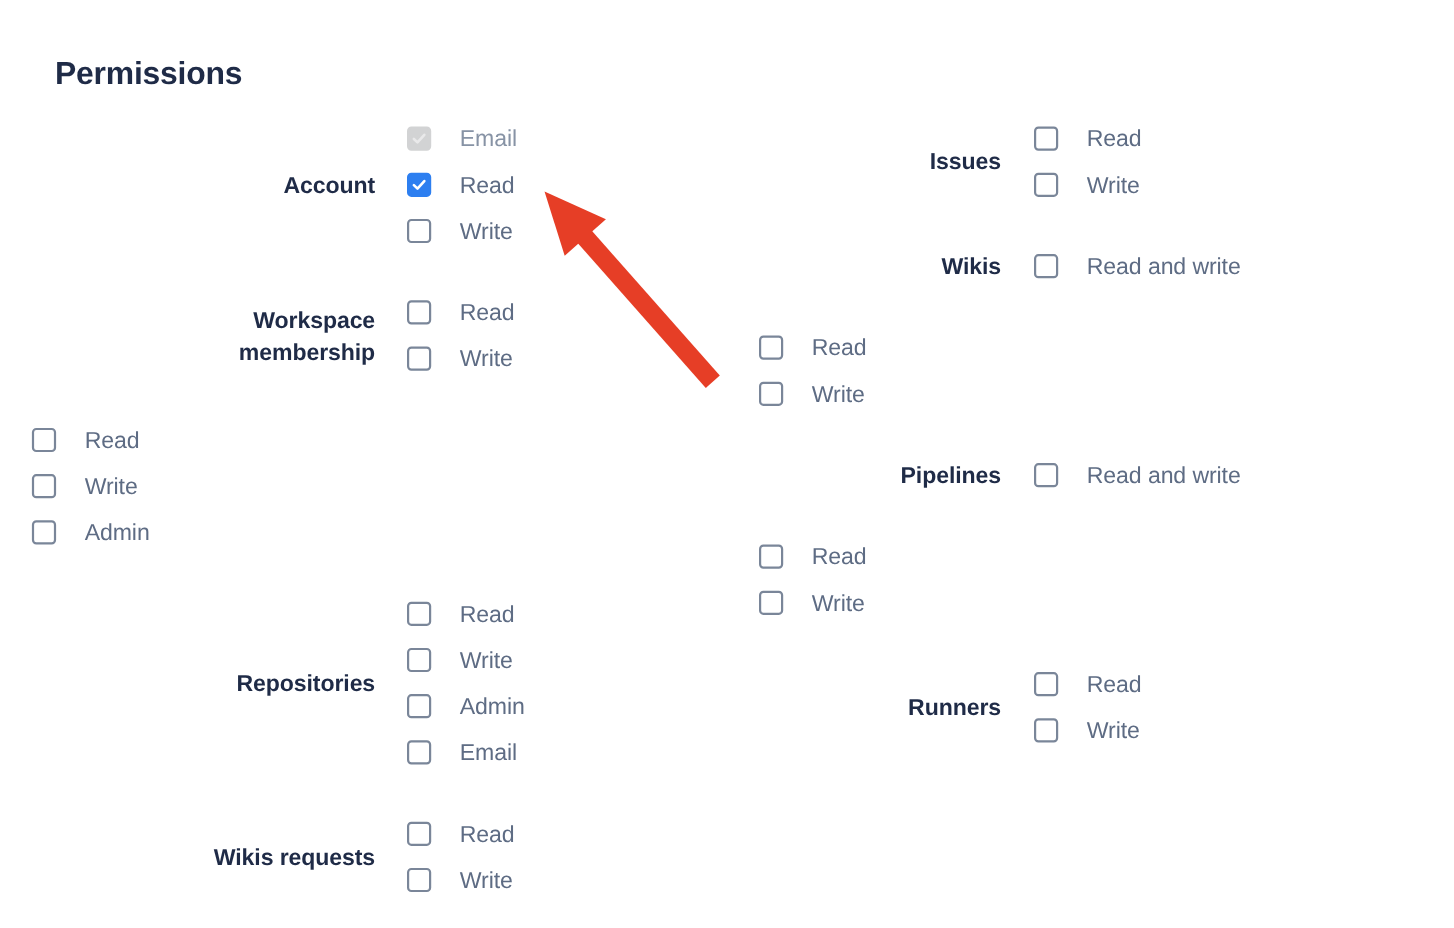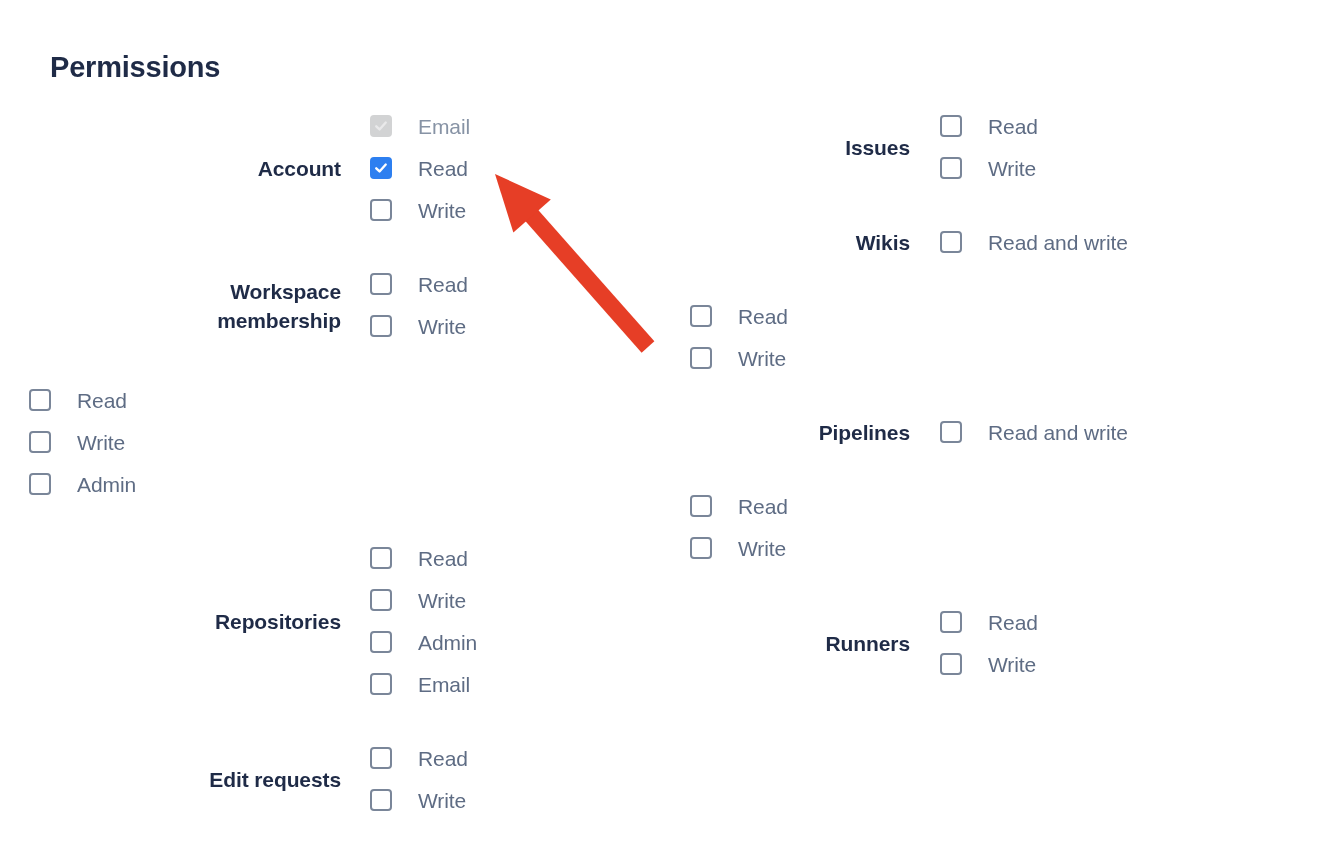--- a/index.html
+++ b/index.html
@@ -201,21 +201,21 @@
             <span class="cbox"></span>
             <span class="option-label">Admin</span>
           </label>
           <label class="option">
             <span class="cbox"></span>
             <span class="option-label">Email</span>
           </label>
         </div>
       </div>
       <div class="group">
-        <div class="group-label">Edit requests</div>
+        <div class="group-label">Wikis requests</div>
         <div class="options">
           <label class="option">
             <span class="cbox"></span>
             <span class="option-label">Read</span>
           </label>
           <label class="option">
             <span class="cbox"></span>
             <span class="option-label">Write</span>
           </label>
         </div>

